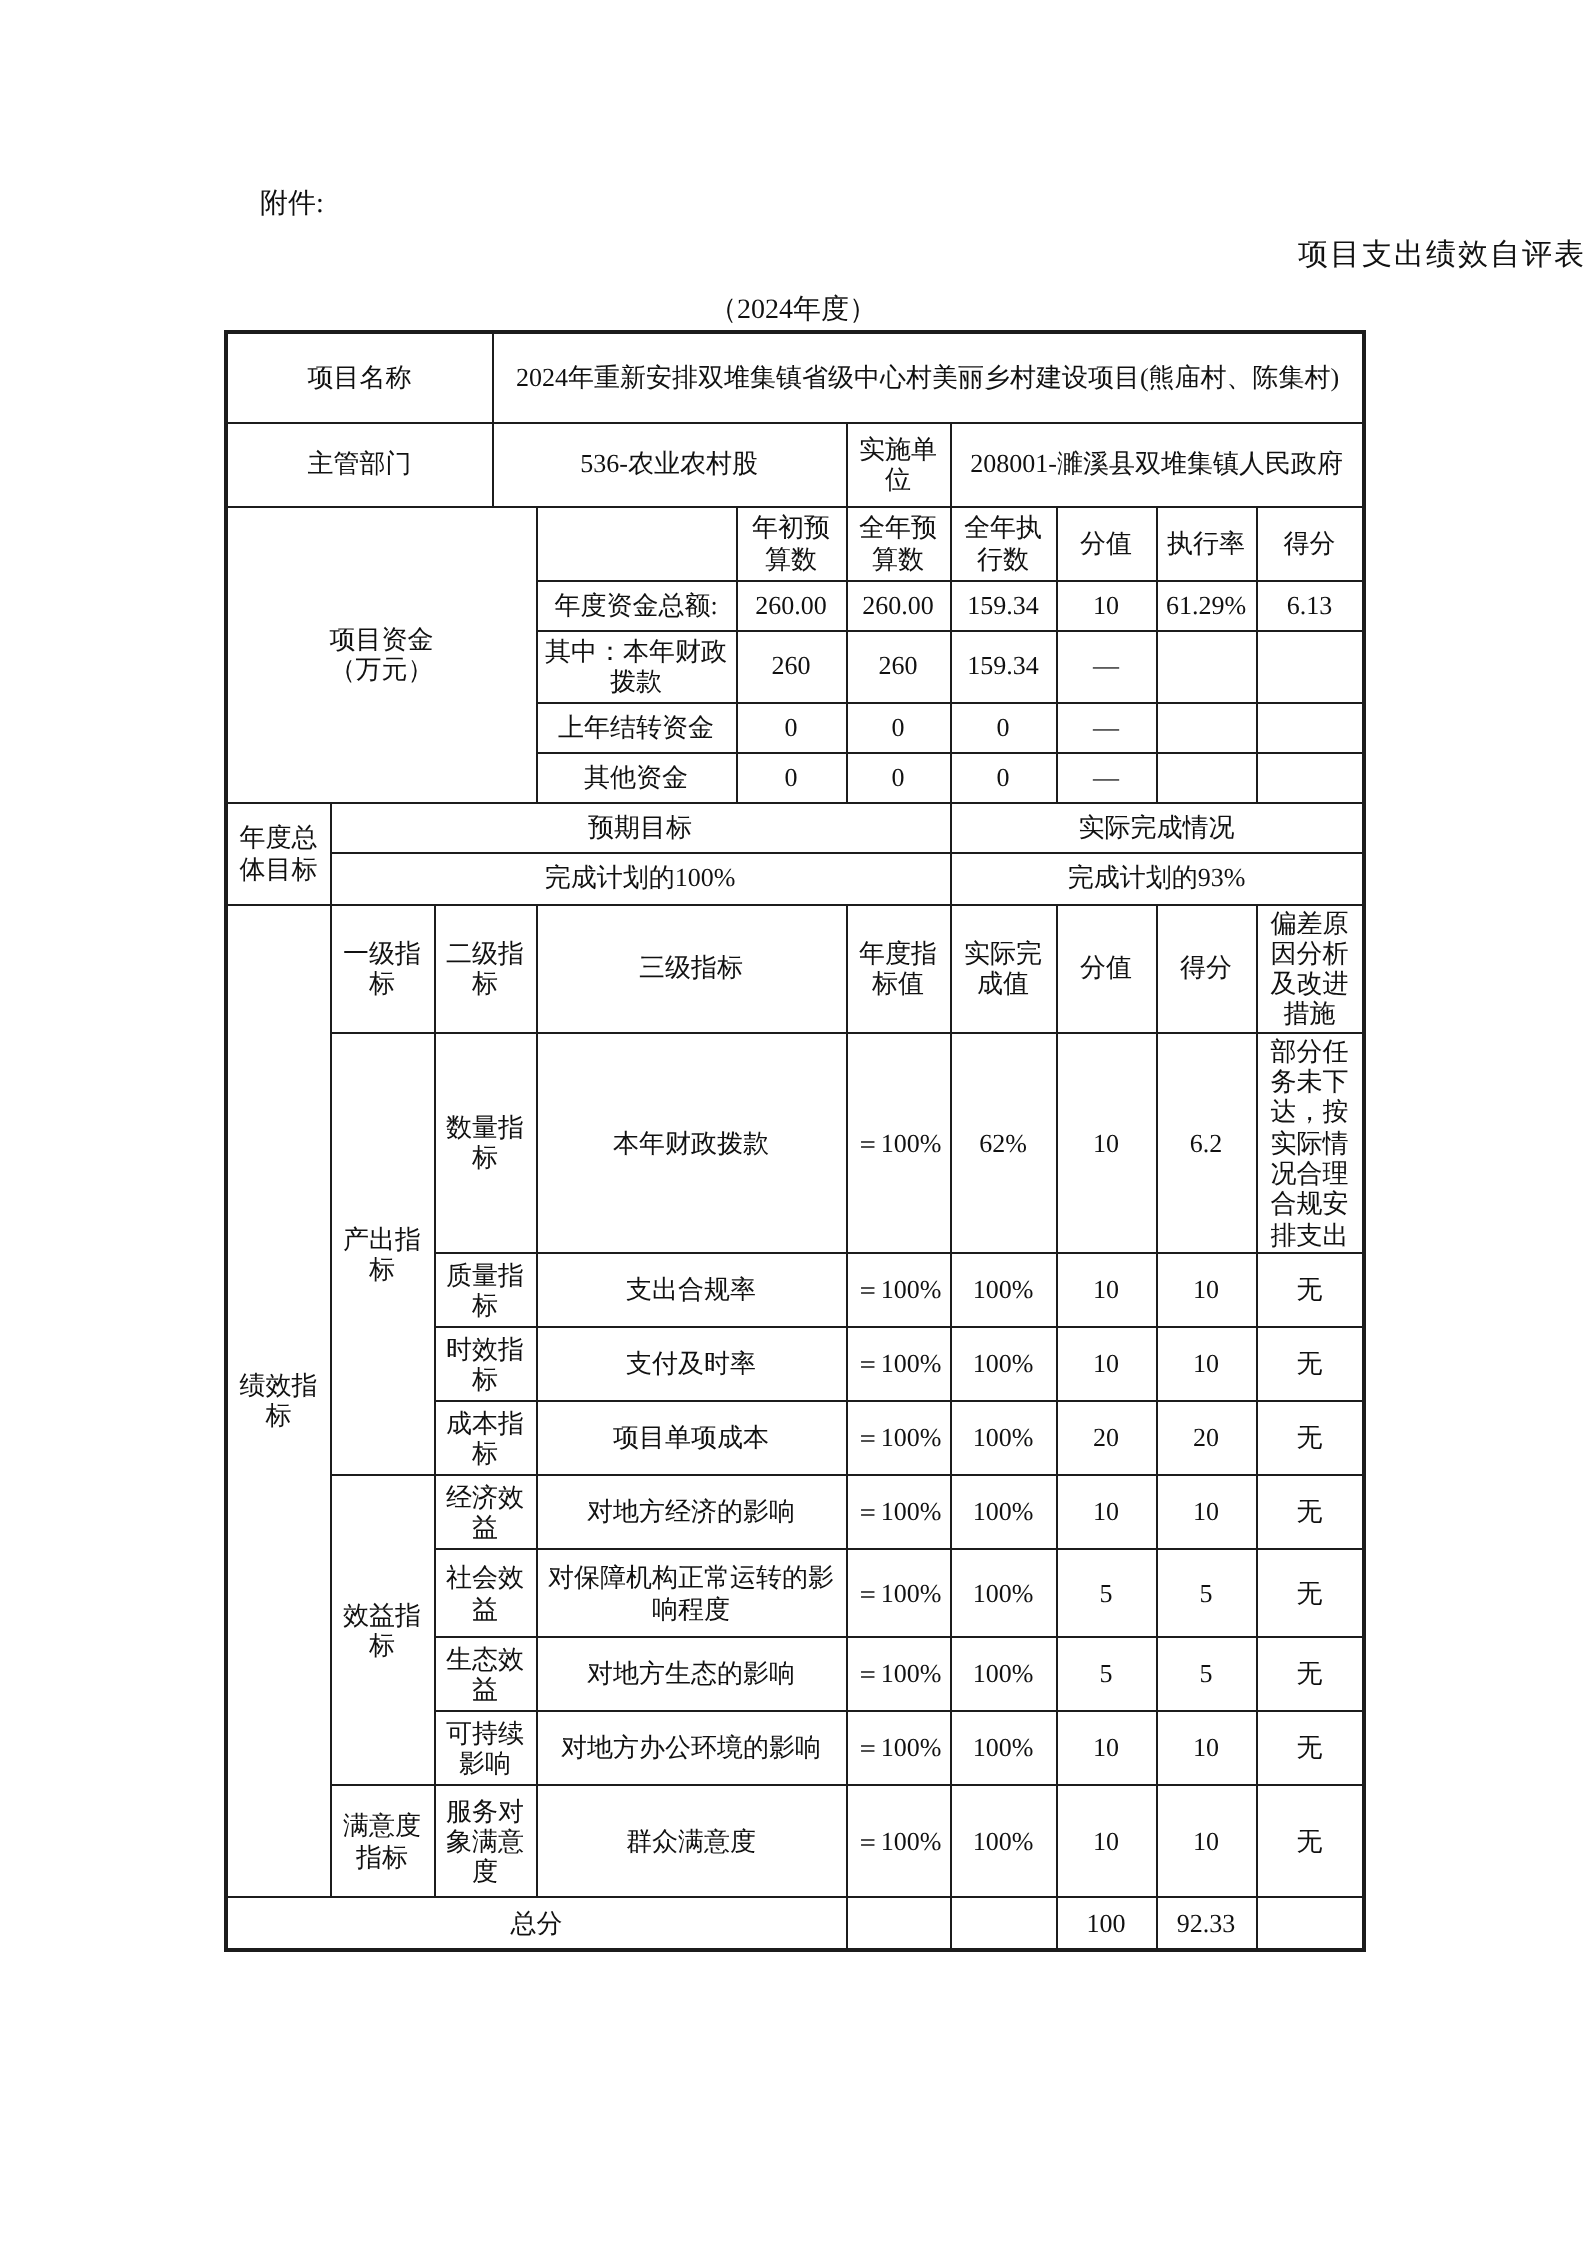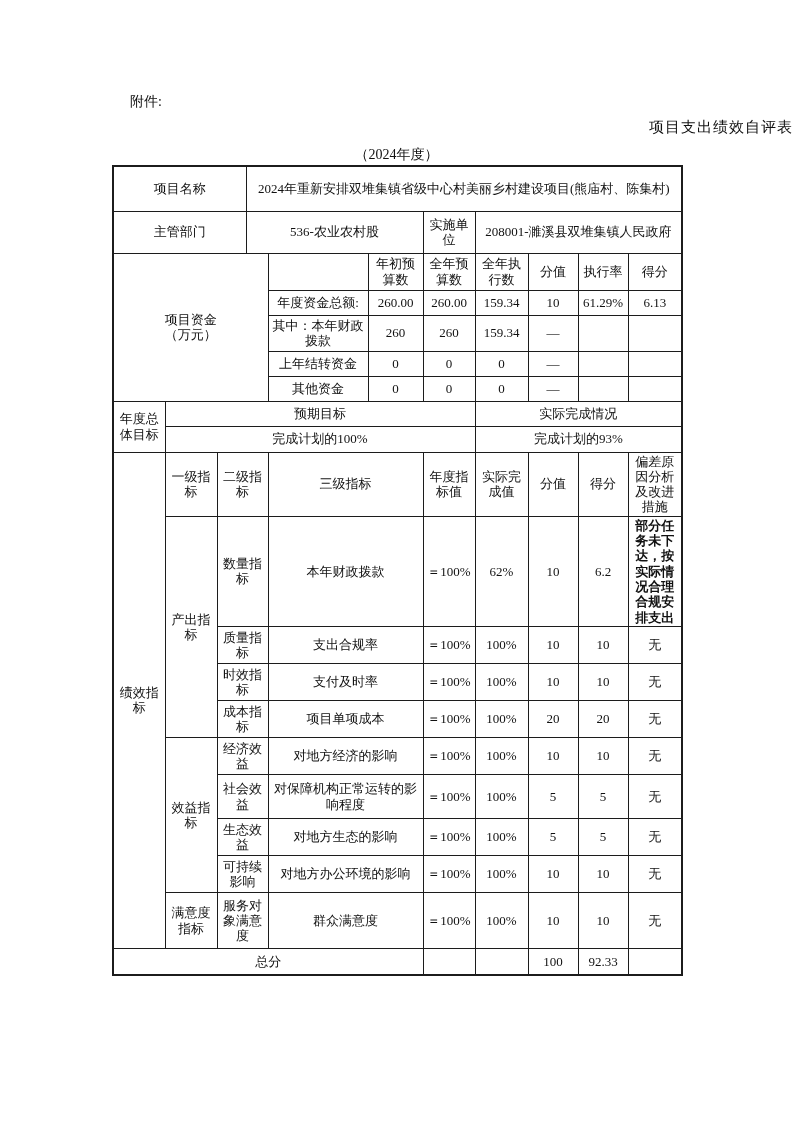--- a/index.html
+++ b/index.html
@@ -7,21 +7,21 @@
         font-family:"Liberation Serif","DejaVu Serif",serif;color:#111;}
   .attach{position:absolute;left:110px;top:93px;font-size:14px;padding-left:20px;}
   .title{position:absolute;left:0;top:118px;width:100%;text-align:right;font-size:15px;letter-spacing:1px;}
   .subtitle{position:absolute;left:0;top:146px;width:100%;text-align:center;font-size:14px;}
   table.main{position:absolute;left:112px;top:165px;width:569px;border-collapse:collapse;
              table-layout:fixed;font-size:13px;line-height:1.18;border:2px solid #1c1c1c;}
   table.main td{border:1px solid #1c1c1c;text-align:center;vertical-align:middle;
                 padding:1px 2px;word-break:break-all;overflow:hidden;}
   .ta-l{text-align:left;padding-left:3px;}
   .prewrap{white-space:pre-line;}
-  .dev{text-align:left;padding:1px 3px;font-size:13px;font-weight:bold;}
+  .dev{text-align:left;padding:1px 3px;font-size:13px;}
 </style>
 </head>
 <body>
 
 <div class="page">
   <div class="attach">附件:</div>
   <div class="title">项目支出绩效自评表</div>
   <div class="subtitle">（2024年度）</div>
 
   <table class="main">

